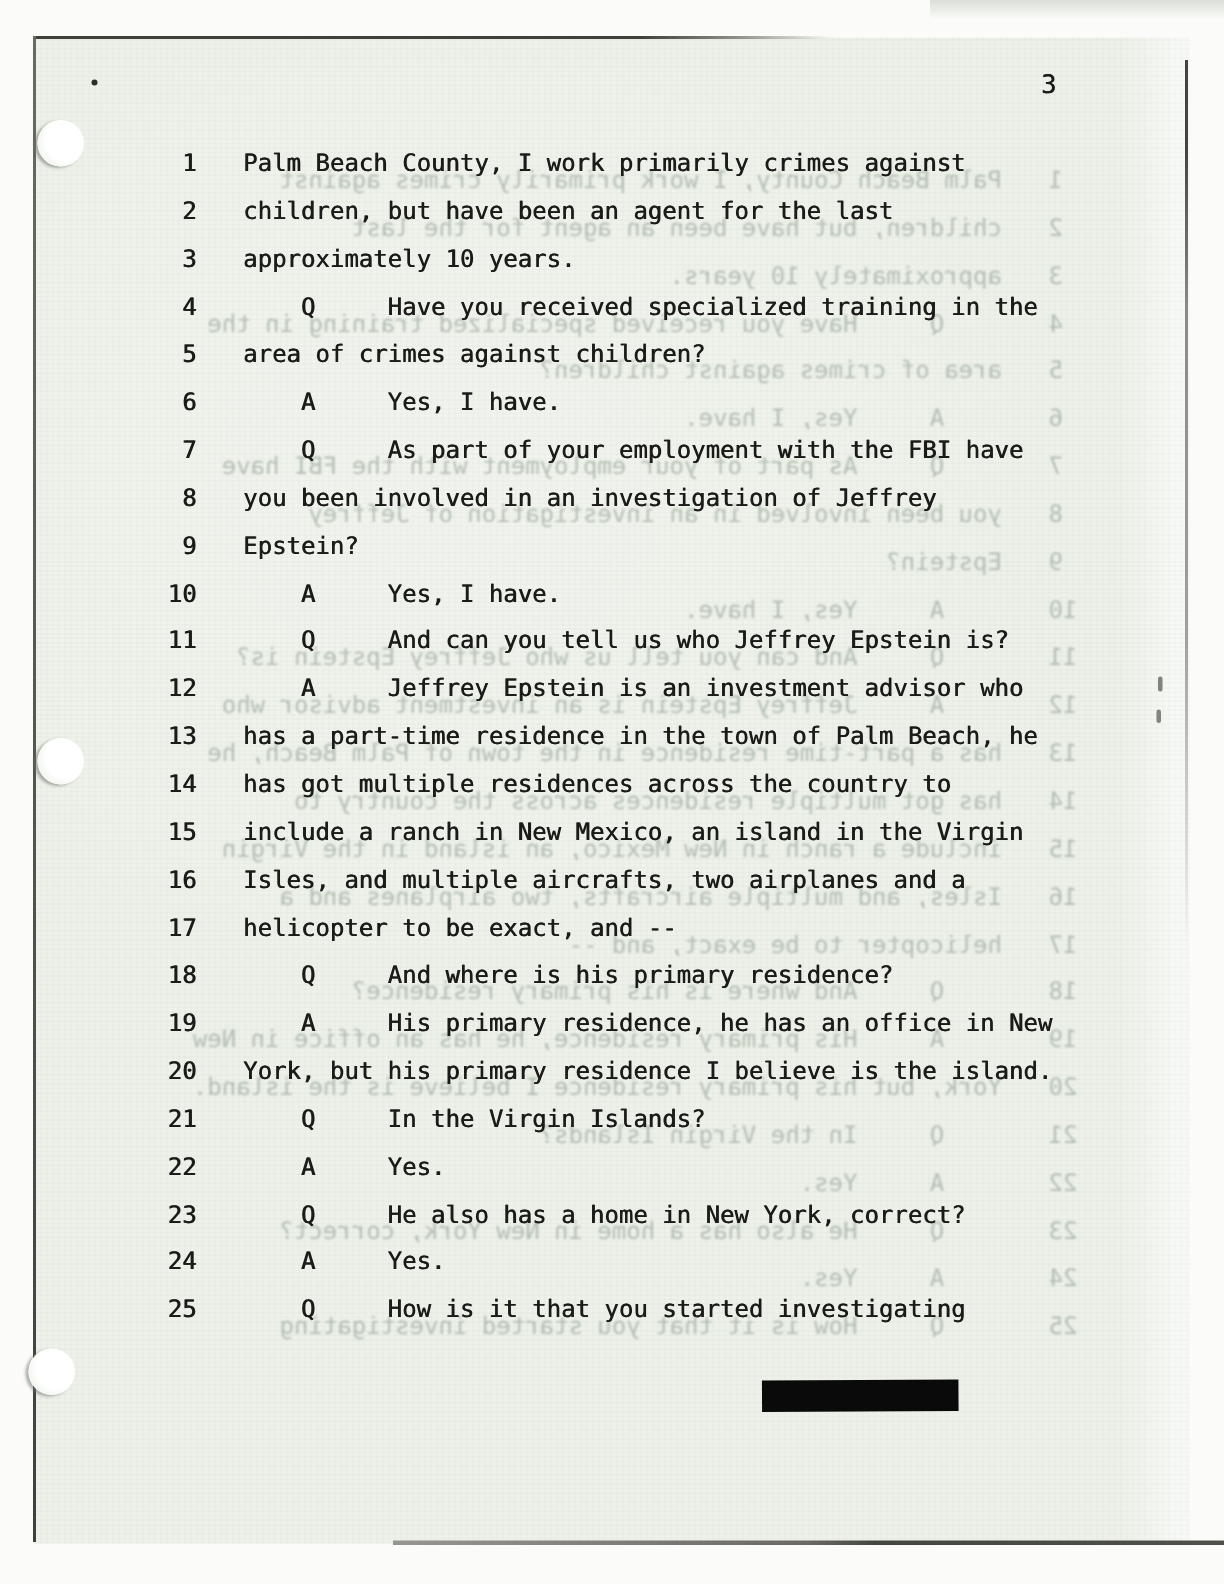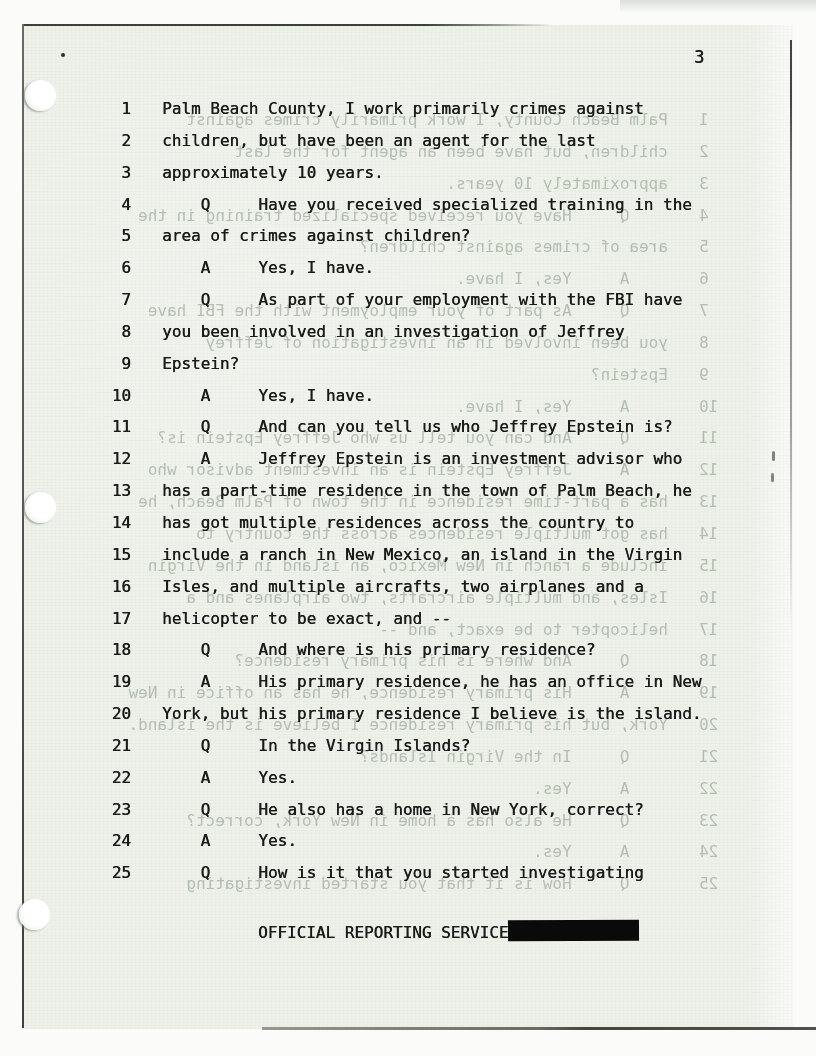--- a/index.html
+++ b/index.html
@@ -288,16 +288,15 @@
         <span class="t-num">24</span>
         <span class="t-text">    A     Yes.</span>
       </div>
       <div class="t-line">
         <span class="t-num">25</span>
         <span class="t-text">    Q     How is it that you started investigating</span>
       </div>
     </div>
 
   <div class="footer">
-    <span class="footer-text">OFFICIAL REPORTING SERVICE</span>
     <span class="redaction"></span>
   </div>
 </div>
 
 </body></html>

